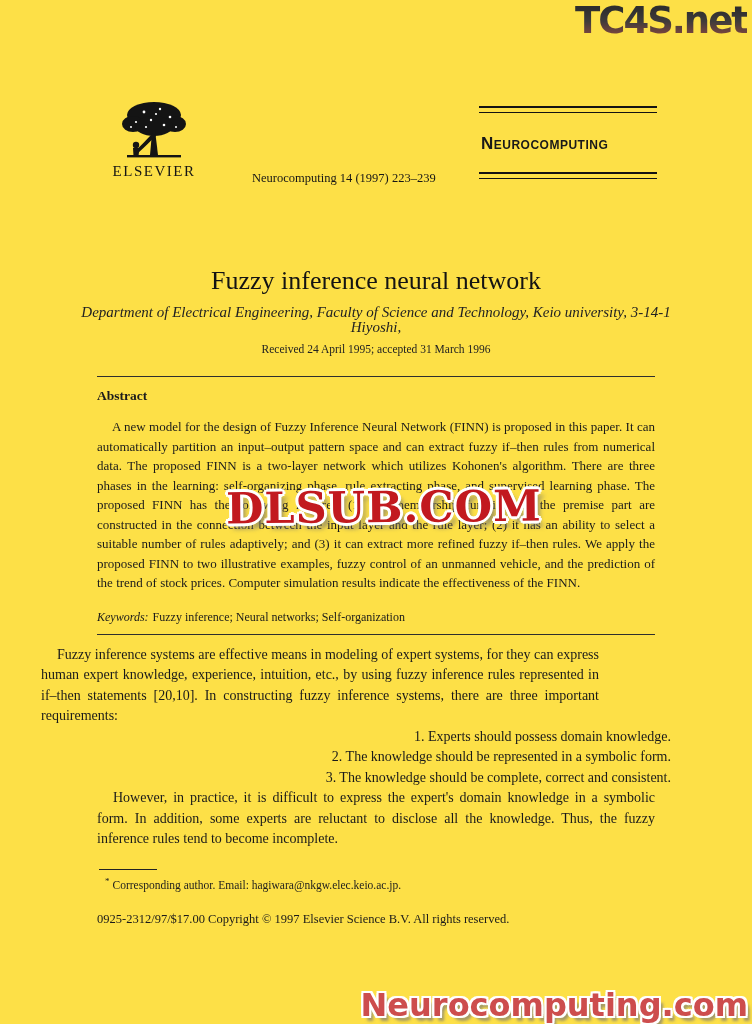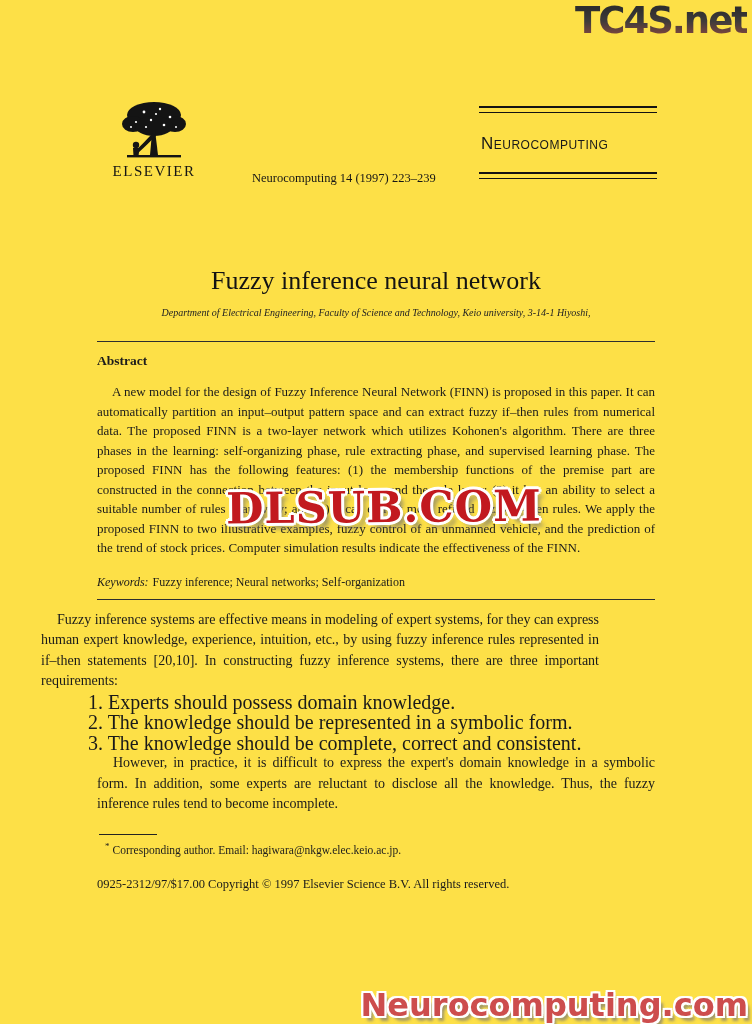--- a/index.html
+++ b/index.html
@@ -45,49 +45,49 @@
   .publisher-name {
     font-size:15px; letter-spacing:1.5px; margin-top:1px; color:#151515;
   }
   .citation {
     position:absolute; left:252px; top:171px; font-size:12.5px; color:#161616;
   }
   .neuro-box { position:absolute; right:95px; top:106px; width:178px; }
   .rule-pair { height:4px; border-top:2.5px solid #131313; border-bottom:1.5px solid #131313; }
   .journal-logo-text {
     font-family:"Liberation Sans", sans-serif; font-variant:small-caps;
-    font-size:17px; font-weight:400; letter-spacing:0.5px; color:#191919;
+    font-size:17px; font-weight:700; letter-spacing:0.5px; color:#191919;
     margin:22px 0 20px 2px; line-height:1;
   }
 
   
   .title { text-align:center; margin:70px 96px 0; font-size:26px; line-height:30px; color:#131313; }
   .authors { text-align:center; margin:15px 96px 0; font-size:18px; color:#161616; }
   .authors sup { font-size:11px; }
-  .affiliation { text-align:center; margin:9px 80px 0; font-style:italic; font-size:10px; line-height:15px; color:#222; }
+  .affiliation { text-align:center; margin:9px 80px 0; font-style:italic; font-size:15px; line-height:15px; color:#222; }
   .received { text-align:center; margin:8px 96px 0; font-size:11.5px; color:#222; }
 
   .rule { border:none; border-top:1.5px solid #2e2e2e; margin:21px 97px 0; }
   .rule-2 { border:none; border-top:1.5px solid #2e2e2e; margin:9px 97px 0; }
 
   .abstract-heading { margin:11px 97px 0; font-size:13.5px; font-weight:bold; }
   .abstract-body {
     margin:13px 97px 0; width:558px; font-size:13px; line-height:19.5px;
     text-align:justify; text-indent:15px; color:#1a1a1a;
   }
   .keywords { margin:17px 97px 0; font-size:12px; color:#1a1a1a; }
   .keywords .kw-label { font-style:italic; }
   .keywords .kw-text { margin-left:4px;text-align:right; }
 
   .section-heading { margin:15px 97px 0; font-size:14px; font-weight:bold; }
   .body-par {
     margin:10px 41px 0; width:558px; font-size:14px; line-height:20.5px;
     text-align:justify; text-indent:16px; color:#1a1a1a;
   }
-  .req-list { margin:0 88px; width:558px; font-size:20px; line-height:20.5px; color:#1a1a1a; }
+  .req-list { margin:0 113px; width:558px; font-size:14px; line-height:20.5px; color:#1a1a1a;text-align:right; }
   .req-list div { white-space:nowrap; }
   .body-par-2 { margin:0 97px; }
 
   
   .footnote-rule { border:none; border-top:1.2px solid #222; width:58px; margin:19px 0 0 99px; }
   .footnote { margin:6px 97px 0; font-size:11.5px; color:#1d1d1d; }
   .footnote sup { font-size:9px; margin:0 3px 0 8px; }
   .copyright { margin:22px 97px 0; font-size:12.5px; color:#1a1a1a; }
   .pii-line { margin:2px 97px 0; font-size:12.5px; color:#1a1a1a; }
   .pii-label { font-style:italic; }
@@ -143,20 +143,21 @@
     </div>
   </div>
 
   <h1 class="title" style="font-weight:normal;">Fuzzy inference neural network</h1>
 
 
   <div class="affiliation">
     <div>Department of Electrical Engineering, Faculty of Science and Technology, Keio university, 3-14-1 Hiyoshi,</div>
   </div>
 
+  <div class="received">Received 24 April 1995; accepted 31 March 1996</div>
 
   <hr class="rule">
 
   <div class="abstract-heading">Abstract</div>
   <div class="abstract-body">A new model for the design of Fuzzy Inference Neural Network (FINN) is proposed in this paper. It can automatically partition an input–output pattern space and can extract fuzzy if–then rules from numerical data. The proposed FINN is a two-layer network which utilizes Kohonen's algorithm. There are three phases in the learning: self-organizing phase, rule extracting phase, and supervised learning phase. The proposed FINN has the following features: (1) the membership functions of the premise part are constructed in the connection between the input layer and the rule layer; (2) it has an ability to select a suitable number of rules adaptively; and (3) it can extract more refined fuzzy if–then rules. We apply the proposed FINN to two illustrative examples, fuzzy control of an unmanned vehicle, and the prediction of the trend of stock prices. Computer simulation results indicate the effectiveness of the FINN.</div>
 
   <div class="keywords">
     <span class="kw-label">Keywords:</span><span class="kw-text">Fuzzy inference; Neural networks; Self-organization</span>
   </div>
 

